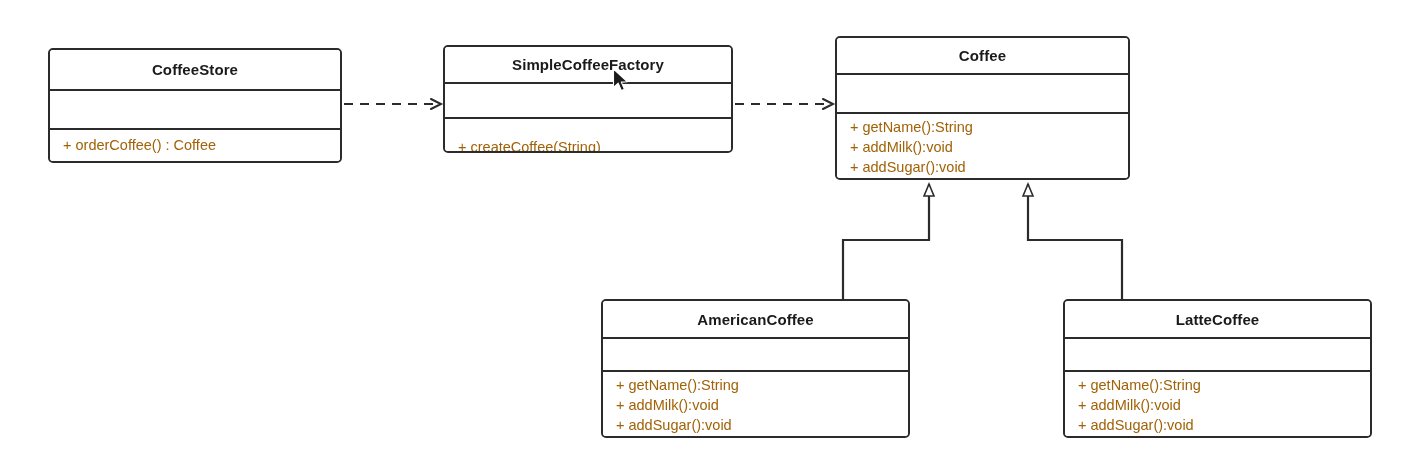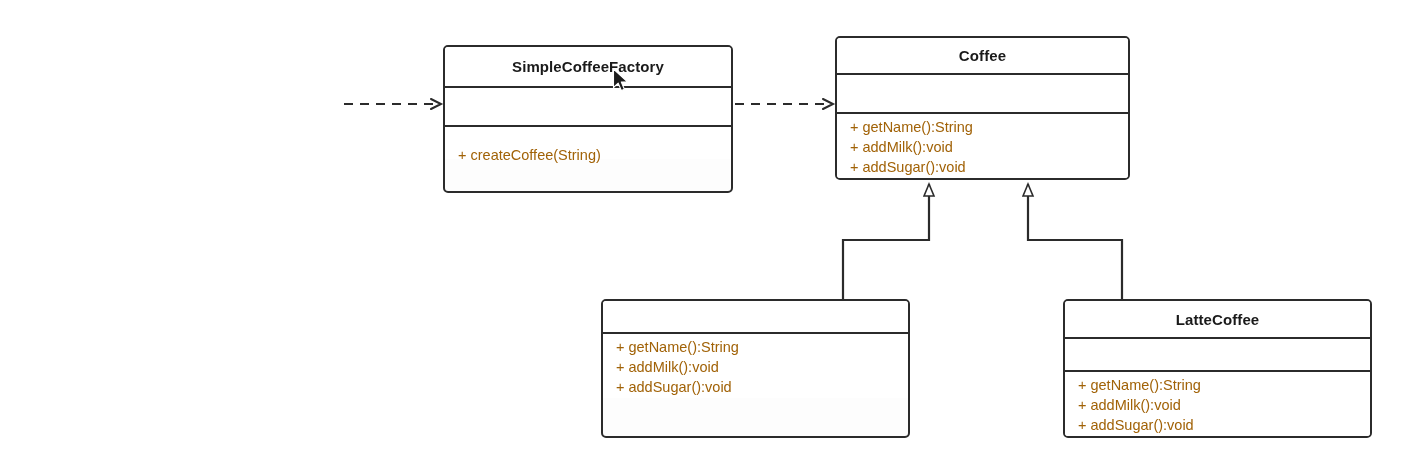--- a/index.html
+++ b/index.html
@@ -69,21 +69,21 @@
     white-space: nowrap;
   }
 
   
   #box-coffeestore { left: 48px;  top: 48px;  width: 294px; height: 115px; }
   #box-coffeestore .uml-title   { height: 41px; }
   #box-coffeestore .uml-attrs   { height: 39px; }
   #box-coffeestore .uml-methods { height: 31px; padding-top: 4px; }
   #box-coffeestore .uml-method  { line-height: 22px; }
 
-  #box-simplecoffeefactory { left: 443px; top: 45px; width: 290px; height: 148px; }
+  #box-simplecoffeefactory { left: 443px; top: 45px; width: 290px; height: 108px; }
   #box-simplecoffeefactory .uml-title   { height: 41px; }
   #box-simplecoffeefactory .uml-attrs   { height: 39px; }
   #box-simplecoffeefactory .uml-methods { height: 32px; padding-top: 17px; }
   #box-simplecoffeefactory .uml-method  { line-height: 22px; }
 
   #box-coffee { left: 835px; top: 36px; width: 295px; height: 144px; }
   #box-coffee .uml-title   { height: 37px; text-align: center; }
   #box-coffee .uml-attrs   { height: 39px; }
   #box-coffee .uml-methods { height: 64px; padding-top: 3px; }
 
@@ -131,40 +131,48 @@
 
     <g>
       <path d="M 843 299 L 843 240 L 929 240 L 929 184" fill="none" stroke="#2b2b2b" stroke-width="2.2" stroke-linejoin="miter" stroke-linecap="butt" marker-end="url(#hollow-triangle)"></path>
     </g>
 
     <g>
       <path d="M 1122 299 L 1122 240 L 1028 240 L 1028 184" fill="none" stroke="#2b2b2b" stroke-width="2.2" stroke-linejoin="miter" stroke-linecap="butt" marker-end="url(#hollow-triangle)"></path>
     </g>
   </svg>
 
+  <div class="uml-class" id="box-coffeestore">
+    <div class="uml-title">CoffeeStore</div>
+    <div class="uml-attrs"></div>
+    <div class="uml-methods">
+      <div class="uml-method">+ orderCoffee() : Coffee</div>
+    </div>
+  </div>
 
   <div class="uml-class" id="box-simplecoffeefactory">
     <div class="uml-title">SimpleCoffeeFactory</div>
     <div class="uml-attrs"></div>
     <div class="uml-methods">
       <div class="uml-method">+ createCoffee(String)</div>
     </div>
   </div>
 
   <div class="uml-class" id="box-coffee">
     <div class="uml-title">Coffee</div>
     <div class="uml-attrs"></div>
     <div class="uml-methods">
       <div class="uml-method">+ getName():String</div>
       <div class="uml-method">+ addMilk():void</div>
       <div class="uml-method">+ addSugar():void</div>
     </div>
   </div>
 
   <div class="uml-class" id="box-americancoffee">
+    <div class="uml-title">AmericanCoffee</div>
     <div class="uml-attrs"></div>
     <div class="uml-methods">
       <div class="uml-method">+ getName():String</div>
       <div class="uml-method">+ addMilk():void</div>
       <div class="uml-method">+ addSugar():void</div>
     </div>
   </div>
 
   <div class="uml-class" id="box-lattecoffee">
     <div class="uml-title">LatteCoffee</div>

